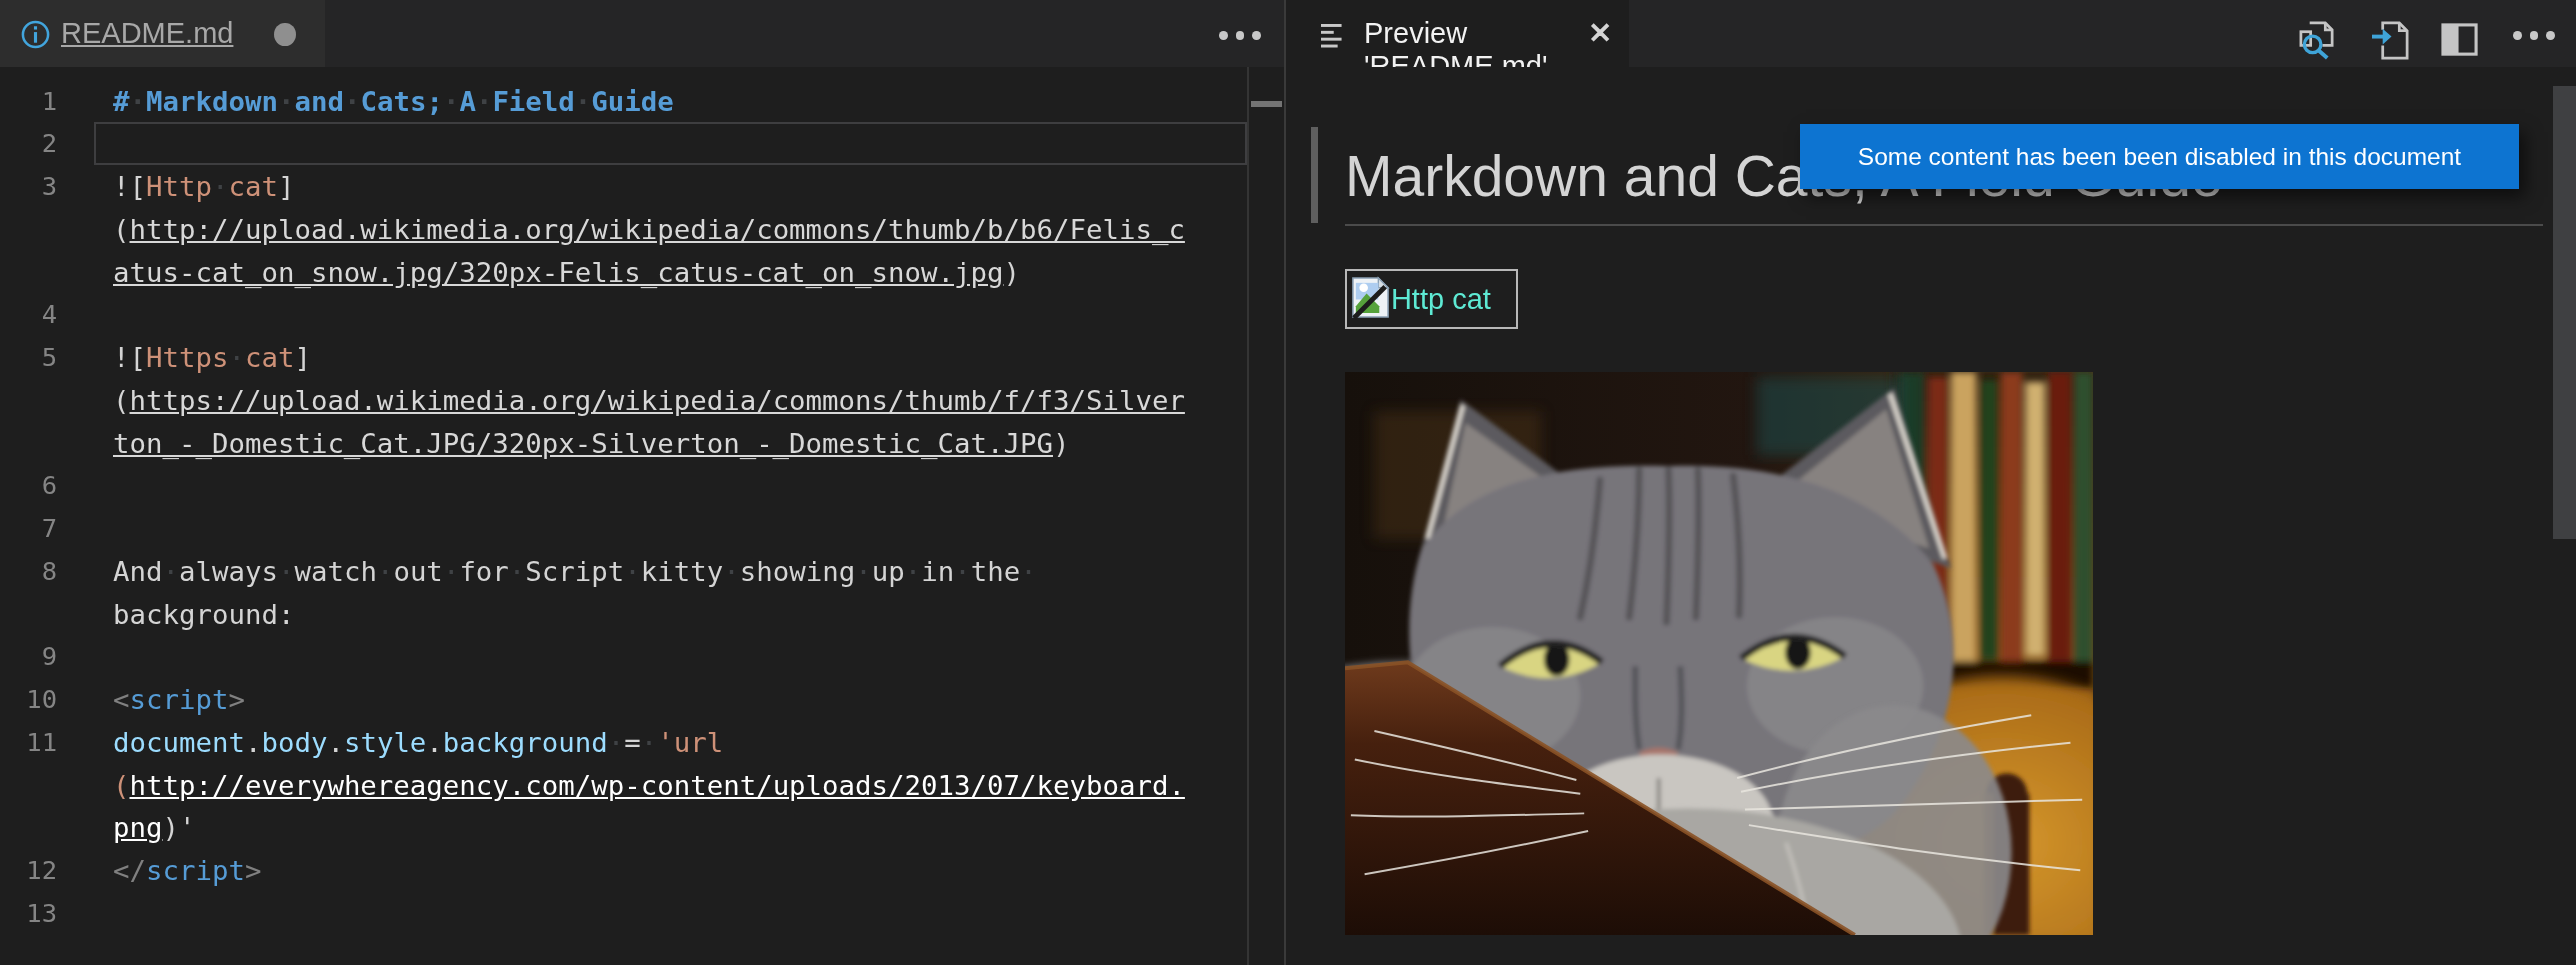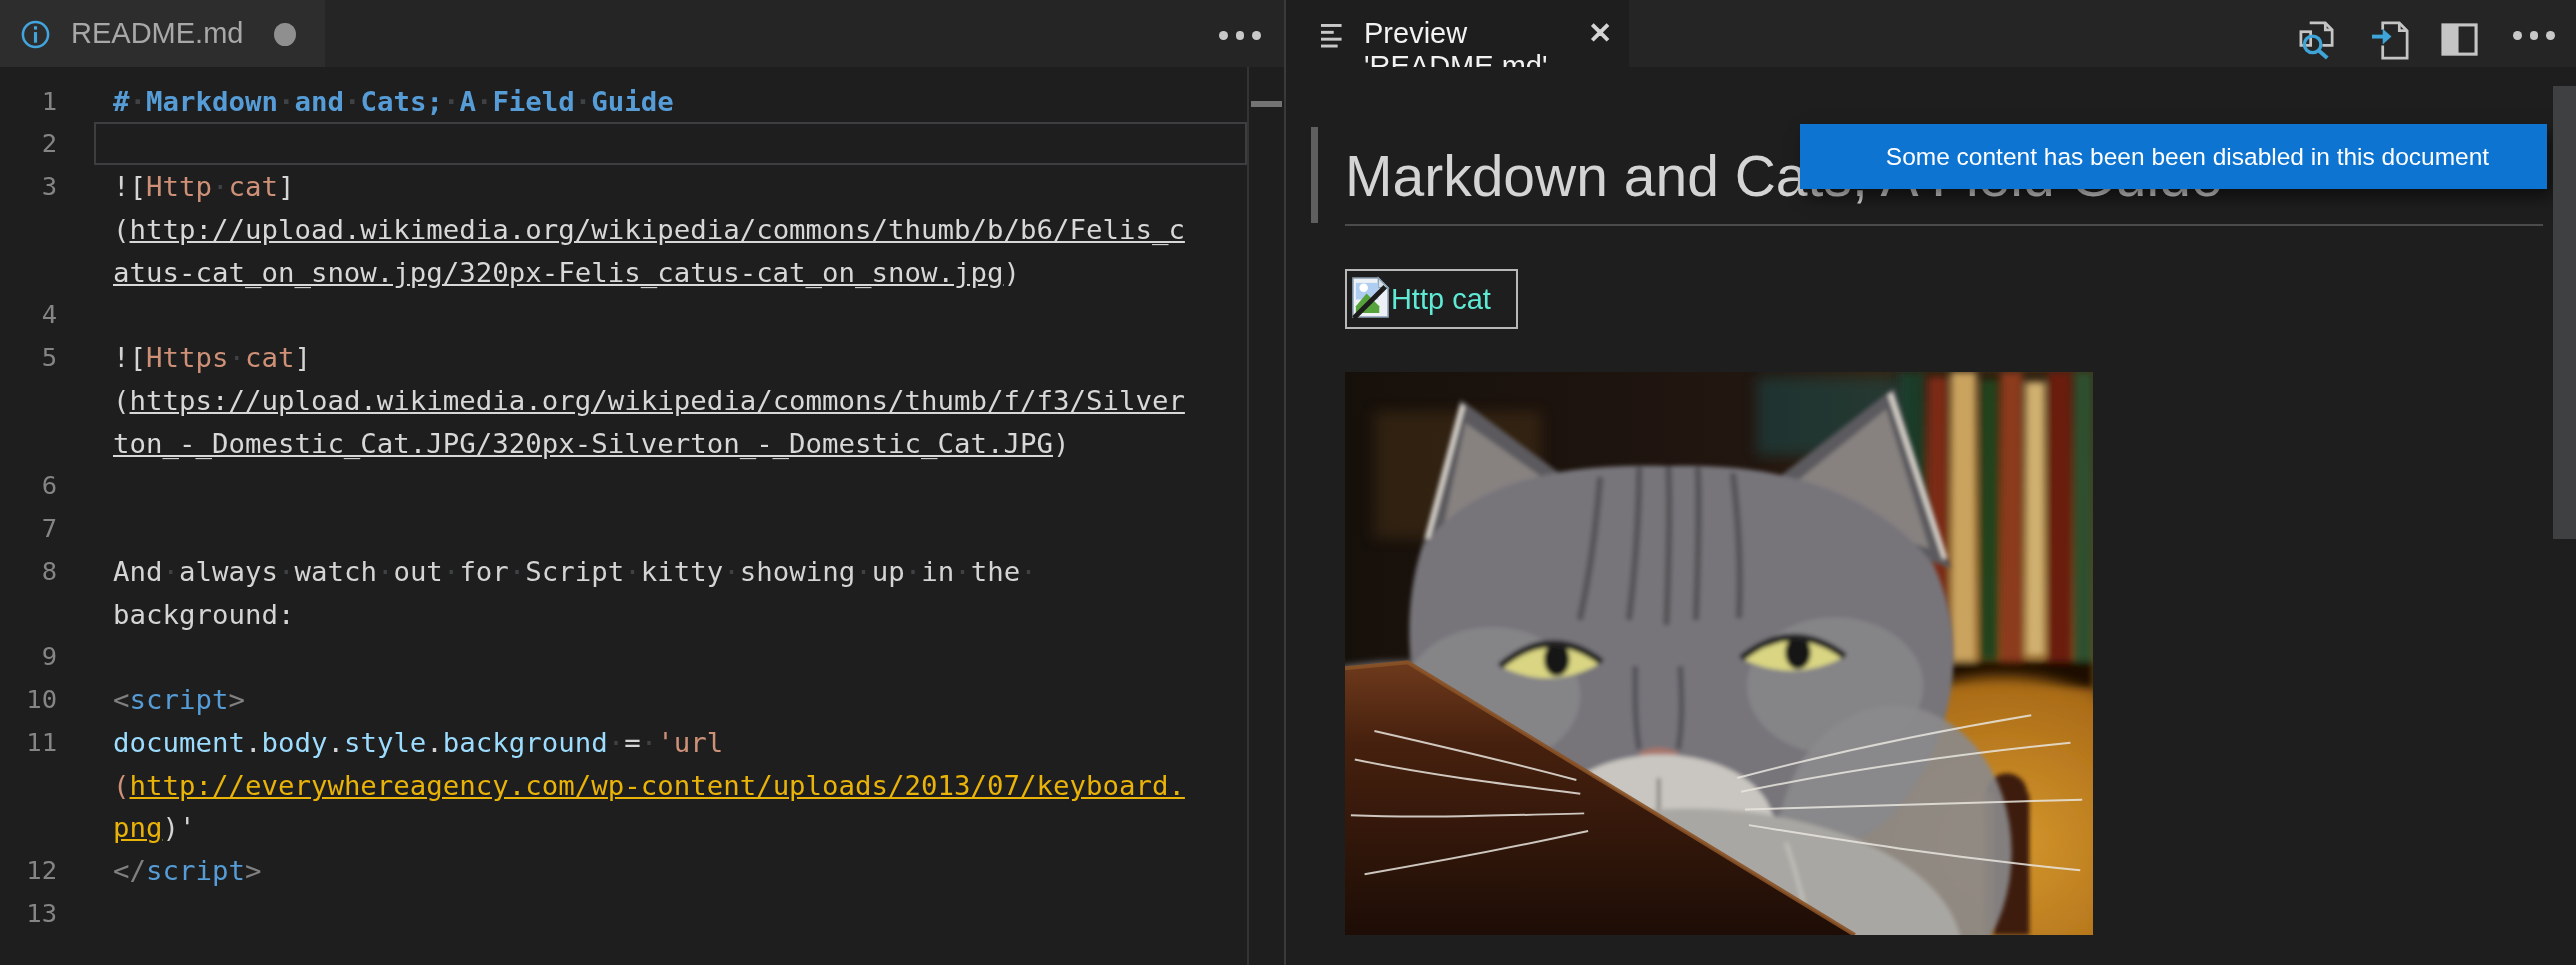--- a/index.html
+++ b/index.html
@@ -20,40 +20,40 @@
   
   #editor{position:absolute;left:0;top:67px;width:1247px;height:899px;background:#1e1e1e;}
   .row{position:absolute;left:0;width:1247px;height:43px;line-height:43px;white-space:pre;
        font-family:"DejaVu Sans Mono",monospace;font-size:27.4px;}
   .ln{position:absolute;left:0;top:0;width:57px;text-align:right;color:#858585;font-size:25.5px;}
   .code{position:absolute;left:113px;top:0;}
   .tk-h{color:#569cd6;font-weight:bold;}
   .tk-p{color:#d4d4d4;}
   .tk-str{color:#ce9178;}
   .tk-lnk{color:#d8d8d8;text-decoration:underline;}
-  .tk-slk{color:#eab308;text-decoration:underline;}
+  .tk-slk{color:#ffffff;text-decoration:underline;}
   .tk-tag{color:#569cd6;}
   .tk-pt{color:#808080;}
   .tk-v{color:#9cdcfe;}
   .tk-txt{color:#d4d4d4;}
   .ws{color:#3f4245;}
   #current-line{position:absolute;left:94px;top:123px;width:1153px;height:43px;
                 border:2px solid #3e3e40;box-sizing:border-box;}
   #ovr-dash{position:absolute;left:1251px;top:101px;width:31px;height:5.9px;background:#747474;}
   #vline-inner{position:absolute;left:1247px;top:67px;width:2px;height:899px;background:#343434;}
   #pane-border{position:absolute;left:1284px;top:0;width:2px;height:966px;background:#3a3a3a;}
 
   
   #preview-body{position:absolute;left:1286px;top:67px;width:1290px;height:899px;background:#1e1e1e;}
   #active-marker{position:absolute;left:1311px;top:127px;width:6.9px;height:96px;background:#5f5f5f;}
   #preview-h1{position:absolute;left:1345px;top:143px;width:1206px;color:#d4d4d4;font-size:57px;
               white-space:nowrap;font-weight:400;}
   #h1-rule{position:absolute;left:1345px;top:224px;width:1198px;height:2px;background:#4b4b4b;}
   #notification{position:absolute;left:1800px;top:124px;width:719px;height:65px;line-height:65px;
-                text-align:center;color:#ffffff;font-size:24.5px;box-shadow:5.9px 7.8px 15.7px rgba(0,0,0,.55);padding-left:28px;}
+                text-align:center;color:#ffffff;font-size:24.5px;box-shadow:5.9px 7.8px 15.7px rgba(0,0,0,.55);}
   #broken-img{position:absolute;left:1345px;top:269px;width:173px;height:60px;
               border:2px solid #b8b8b8;box-sizing:border-box;display:flex;align-items:center;}
   #broken-alt{color:#5eead4;font-size:29px;}
   #cat-photo{position:absolute;left:1345px;top:372px;width:748px;height:563px;}
   #pv-scrollbar{position:absolute;left:2553px;top:86px;width:22.5px;height:453px;background:#3f4042;}
 
   .icon-box{display:inline-block;}
   .ellipsis-dots{display:flex;gap:7.8px;}
   .ellipsis-dots i{width:8.8px;height:8.8px;border-radius:50%;background:#c8c8c8;}
 </style>
@@ -64,21 +64,21 @@
 
   <div class="tabstrip" style="left:0;width:1284px;">
     <div class="tab tab-inactive" style="left:0;width:325px;">
       <span class="abs" style="left:19.6px;top:18.6px;">
         <svg width="31" height="31" viewBox="0 0 32 32">
           <circle cx="16" cy="16" r="13" fill="none" stroke="#42a5dd" stroke-width="2.6"></circle>
           <rect x="14.4" y="13.5" width="3.2" height="11" fill="#42a5dd"></rect>
           <rect x="14.4" y="7.5" width="3.2" height="3.4" fill="#42a5dd"></rect>
         </svg>
       </span>
-      <span class="abs tab-label-dim" style="left:71px;top:16.7px;">README.md</span>
+      <span class="abs tab-label-dim" style="left:61px;top:16.7px;text-decoration:underline;">README.md</span>
       <span class="abs dirty-dot" style="left:274px;top:22.5px;"></span>
     </div>
     <div class="abs ellipsis-dots" style="left:1219px;top:31px;">
       <i></i>
         <i></i>
         <i></i>
     </div>
   </div>
 
   <div id="editor">

